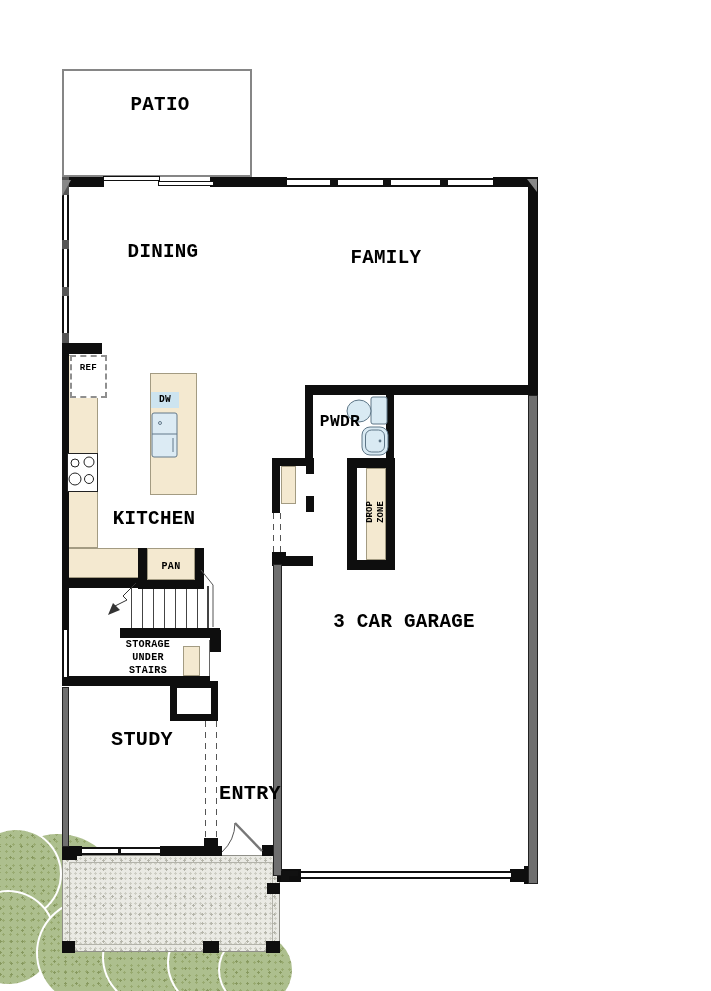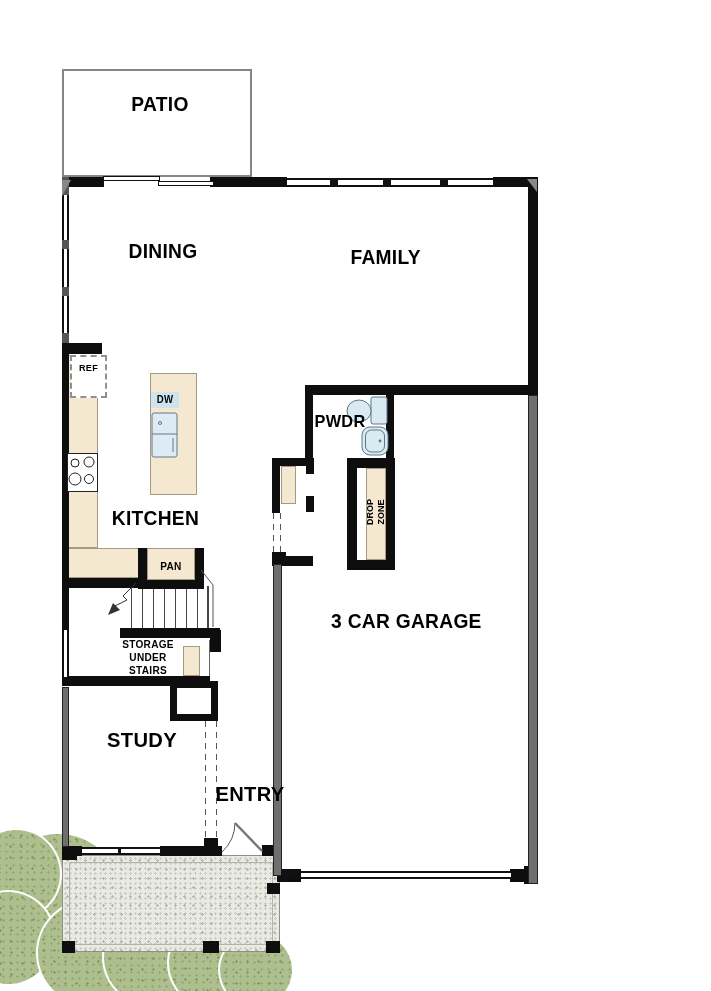--- a/index.html
+++ b/index.html
@@ -1,17 +1,17 @@
 <!DOCTYPE html>
 <html style="--wall: #0e0e0e; --xgray: #6f6f6f; --counter: #f4e9d0; --porch: #eaeae4; --shrub: #adbf8e;"><head>
 <meta charset="utf-8">
 <style>
   html,body{margin:0;padding:0;background:#fff;}
   #plan{position:relative;width:691px;height:991px;background:#fff;overflow:hidden;
-        font-family:Liberation Sans, sans-serif;}
+        font-family:Liberation Mono, monospace;}
   .w{position:absolute;background:var(--wall,#0e0e0e);z-index:3;}
   .gw{position:absolute;background:var(--xgray,#6f6f6f);border:1px solid #222;box-sizing:border-box;z-index:3;}
   .gp{position:absolute;background:#555;z-index:3;}
   .bg{position:absolute;background:var(--counter,#f4e9d0);border:1px solid #a39b82;box-sizing:border-box;z-index:2;}
   .winh{position:absolute;background:#fff;border-top:2px solid #111;border-bottom:2px solid #111;box-sizing:border-box;z-index:3;}
   .winv{position:absolute;background:#fff;border-left:2px solid #111;border-right:2px solid #111;box-sizing:border-box;z-index:3;}
   .tickd{position:absolute;background:#555;z-index:4;}
   .tickb{position:absolute;background:#111;z-index:4;}
   .slide{position:absolute;background:#fff;border:1px solid #111;box-sizing:border-box;z-index:3;}
   .lbl{position:absolute;font-weight:700;color:#000;text-align:center;z-index:6;

